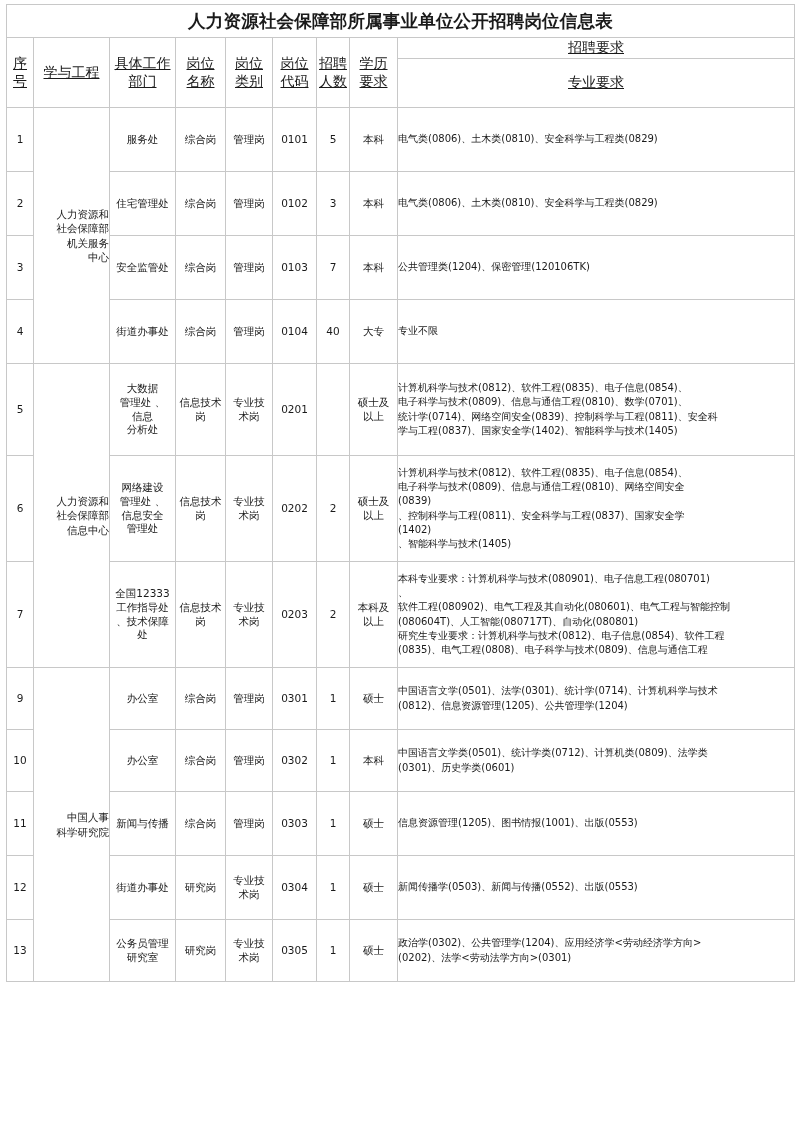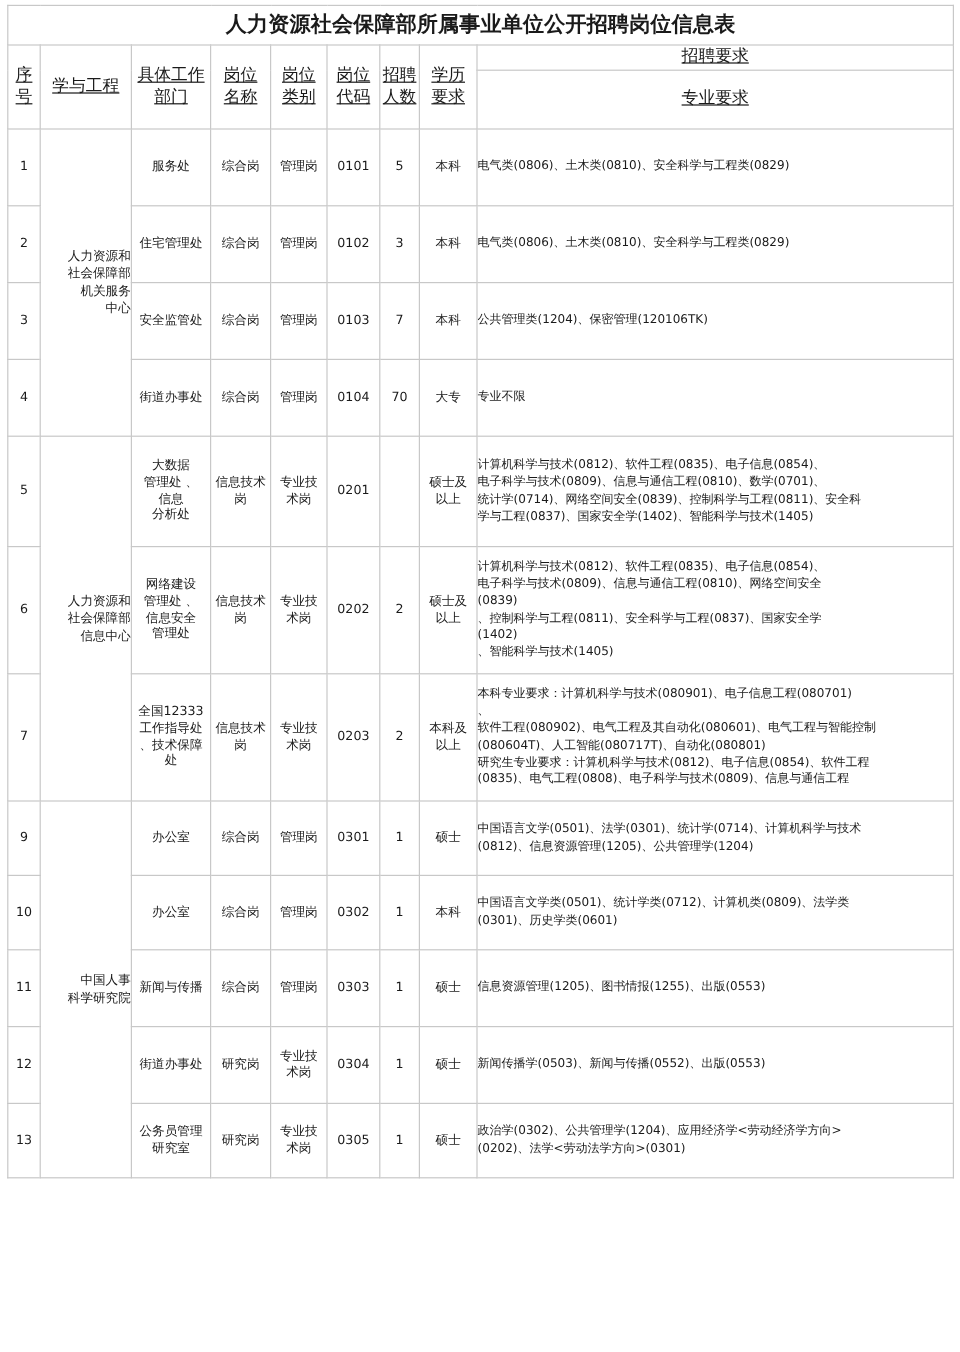--- a/index.html
+++ b/index.html
@@ -161,21 +161,21 @@
             <td class="c-center">7</td>
             <td class="c-center">本科</td>
             <td class="c-major">公共管理类(1204)、保密管理(120106TK)</td>
           </tr>
           <tr class="r-tall">
             <td class="c-center">4</td>
             <td class="c-center">街道办事处</td>
             <td class="c-center">综合岗</td>
             <td class="c-center">管理岗</td>
             <td class="c-center nowrapcell">0104</td>
-            <td class="c-center">70</td>
+            <td class="c-center">40</td>
             <td class="c-center">大专</td>
             <td class="c-major">专业不限</td>
           </tr>
           <tr class="r-big">
             <td class="c-center">5</td>
             <td class="c-unit" rowspan="3">人力资源和<br>社会保障部<br>信息中心</td>
             <td class="c-center">大数据<br>管理处 、<br>信息<br>分析处</td>
             <td class="c-center">信息技术<br>岗</td>
             <td class="c-center">专业技<br>术岗</td>
             <td class="c-center nowrapcell">0201</td>
@@ -225,21 +225,21 @@
             <td class="c-major">中国语言文学类(0501)、统计学类(0712)、计算机类(0809)、法学类<br>(0301)、历史学类(0601)</td>
           </tr>
           <tr class="r-tall">
             <td class="c-center">11</td>
             <td class="c-center">新闻与传播</td>
             <td class="c-center">综合岗</td>
             <td class="c-center">管理岗</td>
             <td class="c-center nowrapcell">0303</td>
             <td class="c-center">1</td>
             <td class="c-center">硕士</td>
-            <td class="c-major">信息资源管理(1205)、图书情报(1255)、出版(0553)</td>
+            <td class="c-major">信息资源管理(1205)、图书情报(1001)、出版(0553)</td>
           </tr>
           <tr class="r-tall">
             <td class="c-center">12</td>
             <td class="c-center">街道办事处</td>
             <td class="c-center">研究岗</td>
             <td class="c-center">专业技<br>术岗</td>
             <td class="c-center nowrapcell">0304</td>
             <td class="c-center">1</td>
             <td class="c-center">硕士</td>
             <td class="c-major">新闻传播学(0503)、新闻与传播(0552)、出版(0553)</td>

